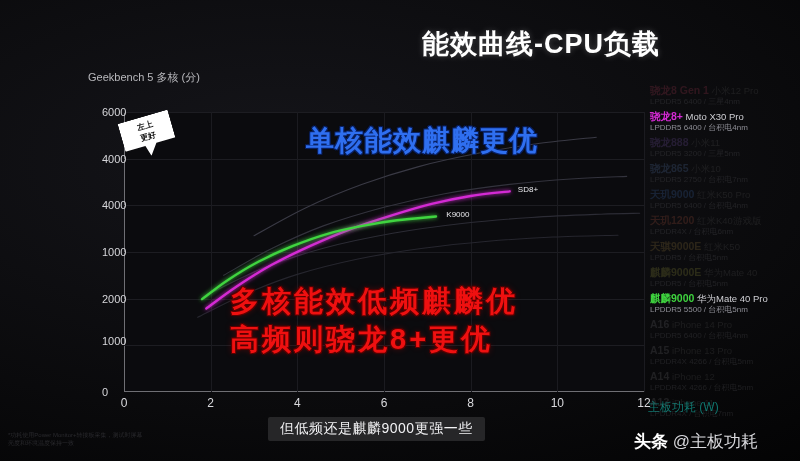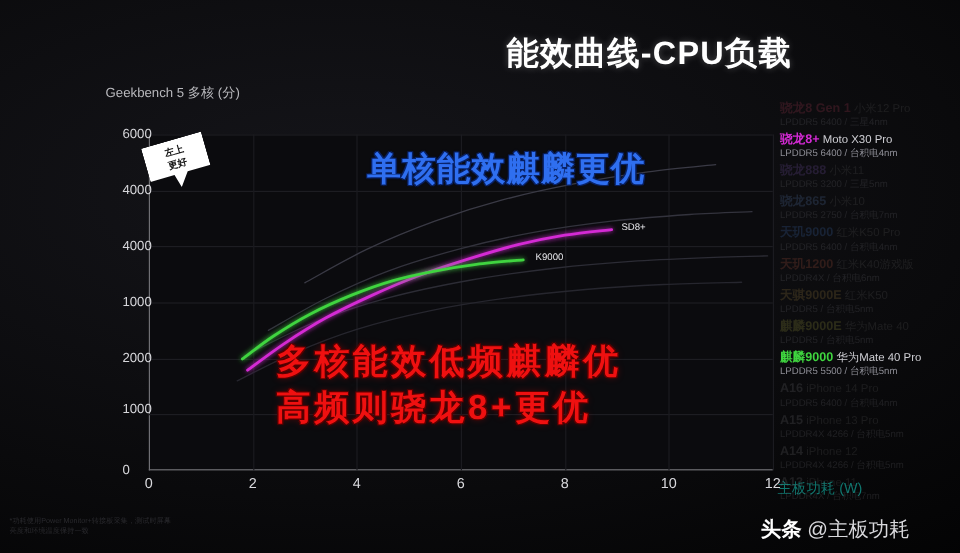--- a/index.html
+++ b/index.html
@@ -204,20 +204,21 @@
       <div class="leg dim">
         <div class="n"><span style="color: rgb(143, 143, 149);">A14</span><span class="dev"> iPhone 12</span></div>
         <div class="s">LPDDR4X 4266 / 台积电5nm</div>
       </div>
       <div class="leg dim">
         <div class="n"><span style="color: rgb(143, 143, 149);">A13</span><span class="dev"> iPhone 11</span></div>
         <div class="s">LPDDR4X / 台积电7nm</div>
       </div>
     </div>
 
+  <div class="abs" id="caption">但低频还是麒麟9000更强一些</div>
 
   <div class="abs" id="footnote">*功耗使用Power Monitor+转接板采集，测试时屏幕亮度和环境温度保持一致</div>
 
   <div class="abs" id="watermark">
     <span>头条</span>
     <span class="at">@主板功耗</span>
   </div>
 
 </div>
 

